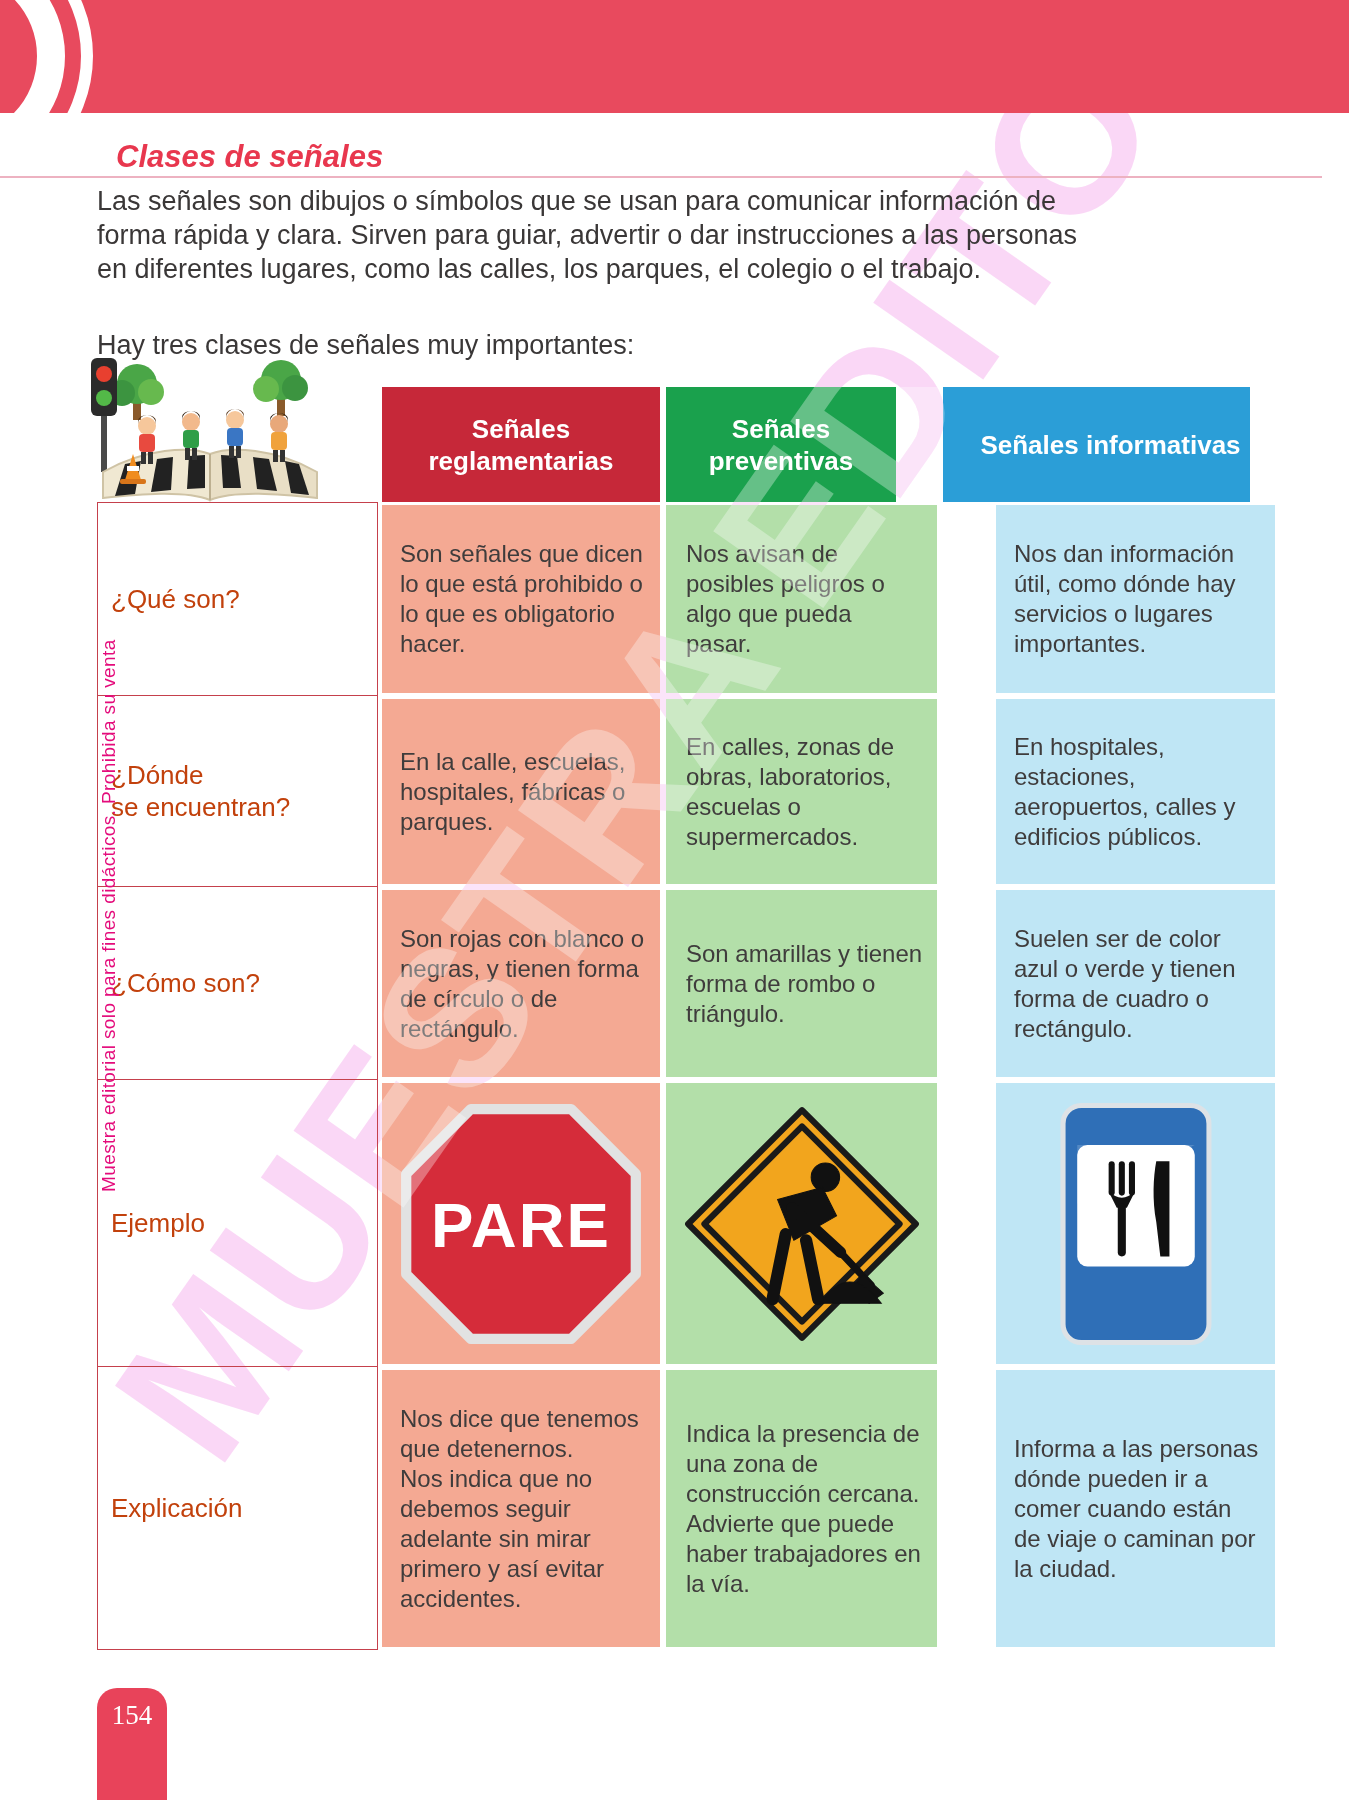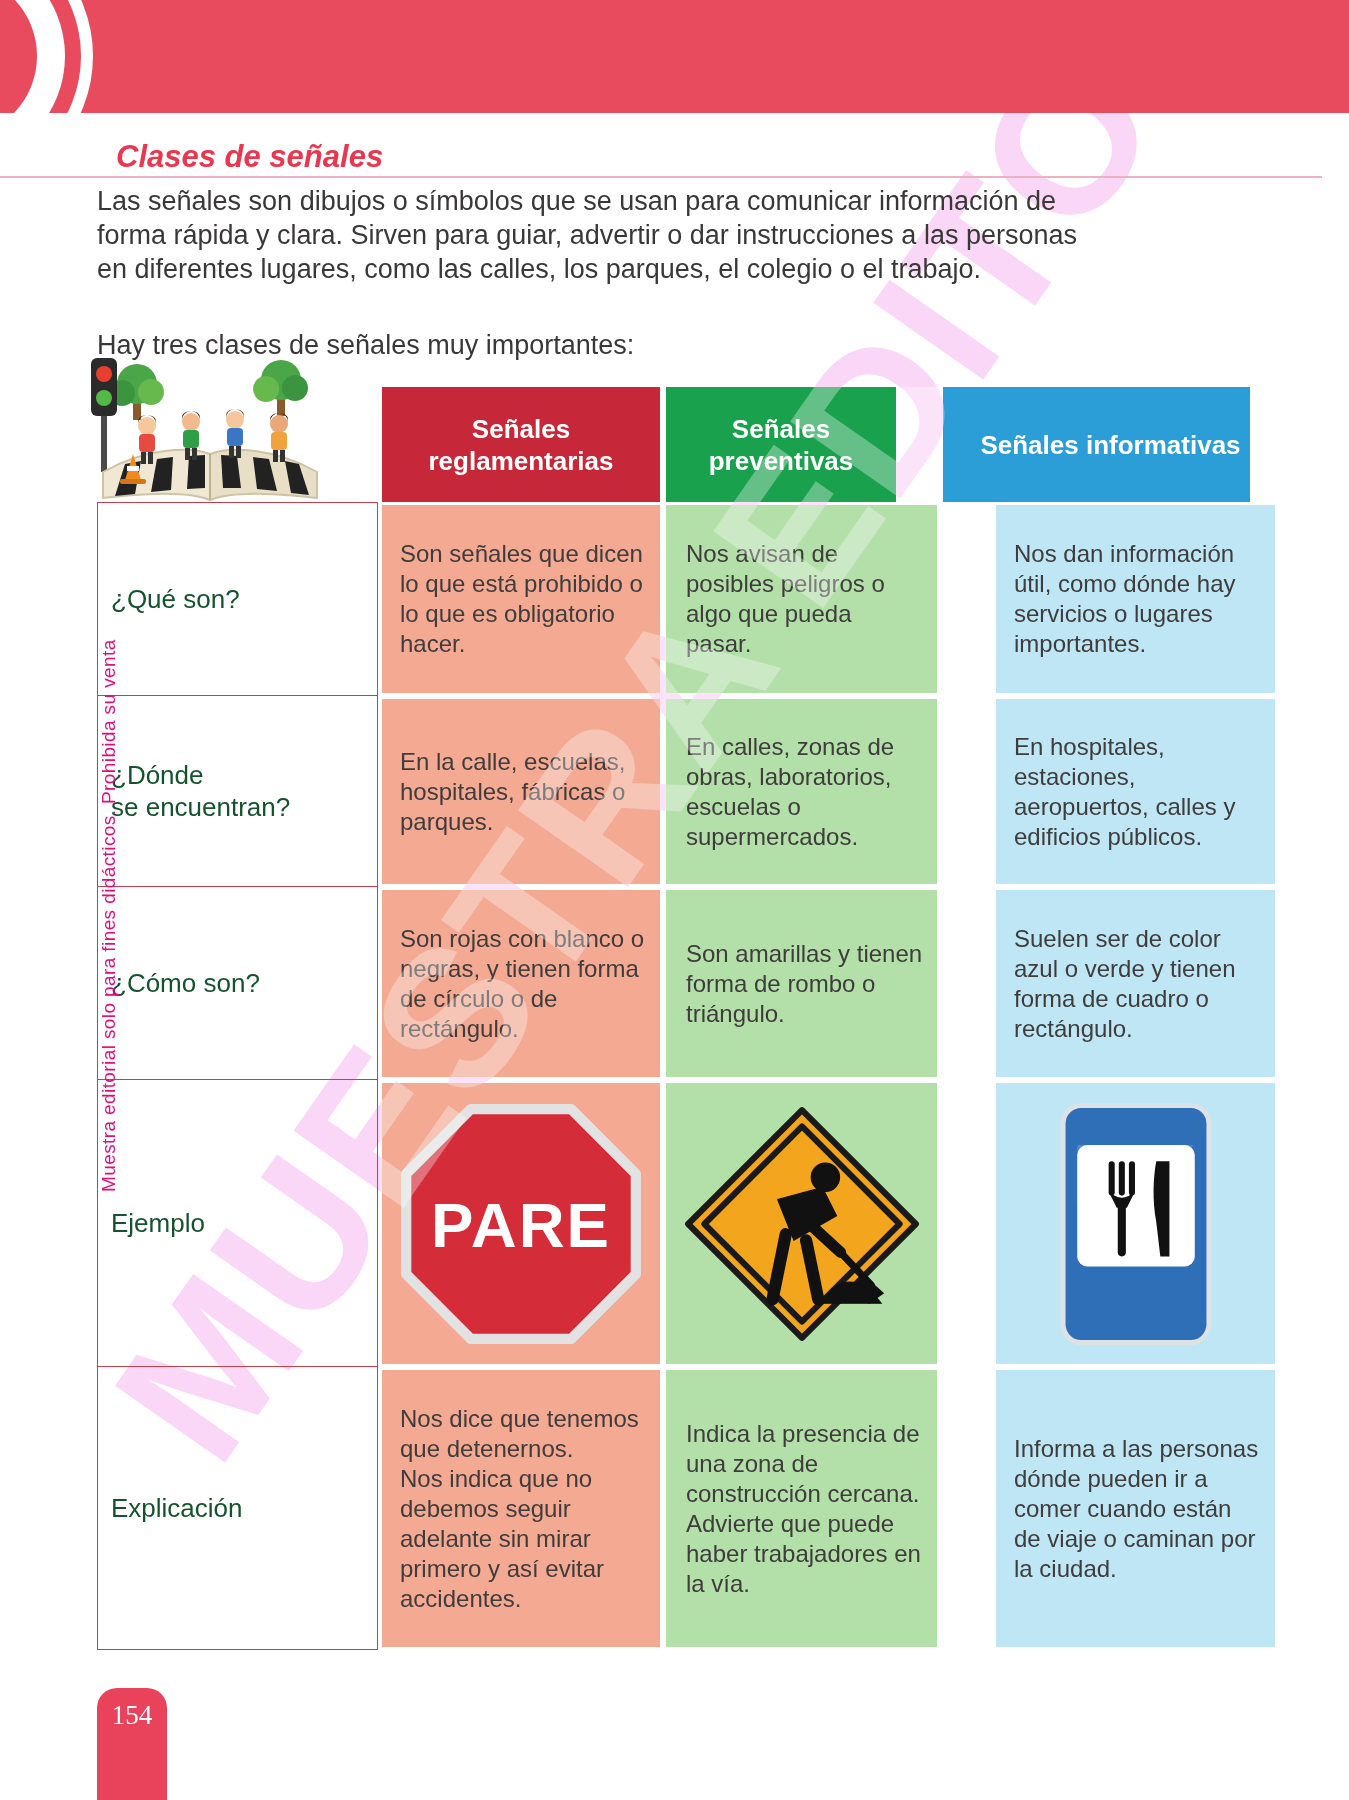--- a/index.html
+++ b/index.html
@@ -26,21 +26,21 @@
 
   
   .hcell{position:absolute;top:387px;height:115px;z-index:3;display:flex;align-items:center;justify-content:center;
          text-align:center;color:#fff;font-weight:bold;font-size:26px;line-height:32px;}
   .h1{left:382px;width:278px;background:#c62839;}
   .h2{left:666px;width:230px;background:#1aa14d;}
   .h3{left:943px;width:279px;background:#2b9ed7;padding-left:28px;}
 
   .lbl{position:absolute;left:97px;width:281px;z-index:3;box-sizing:border-box;
        border-left:1px solid #c5404c;border-right:1px solid #c5404c;border-bottom:1px solid #c5404c;
-       display:flex;align-items:center;padding-left:13px;font-size:26px;line-height:32px;color:#14532d;
+       display:flex;align-items:center;padding-left:13px;font-size:26px;line-height:32px;color:#c2410c;
        white-space:pre-line;background:transparent;}
   .lbl.first{border-top:1px solid #c5404c;}
   .l1{top:502px;height:194px;}
   .l2{top:696px;height:191px;}
   .l3{top:887px;height:193px;}
   .l4{top:1080px;height:287px;}
   .l5{top:1367px;height:283px;}
 
   .cell{position:absolute;z-index:3;display:flex;align-items:center;box-sizing:border-box;
         padding:0 14px 0 18px;font-size:24px;line-height:30px;color:#3f3c3c;white-space:pre-line;}

